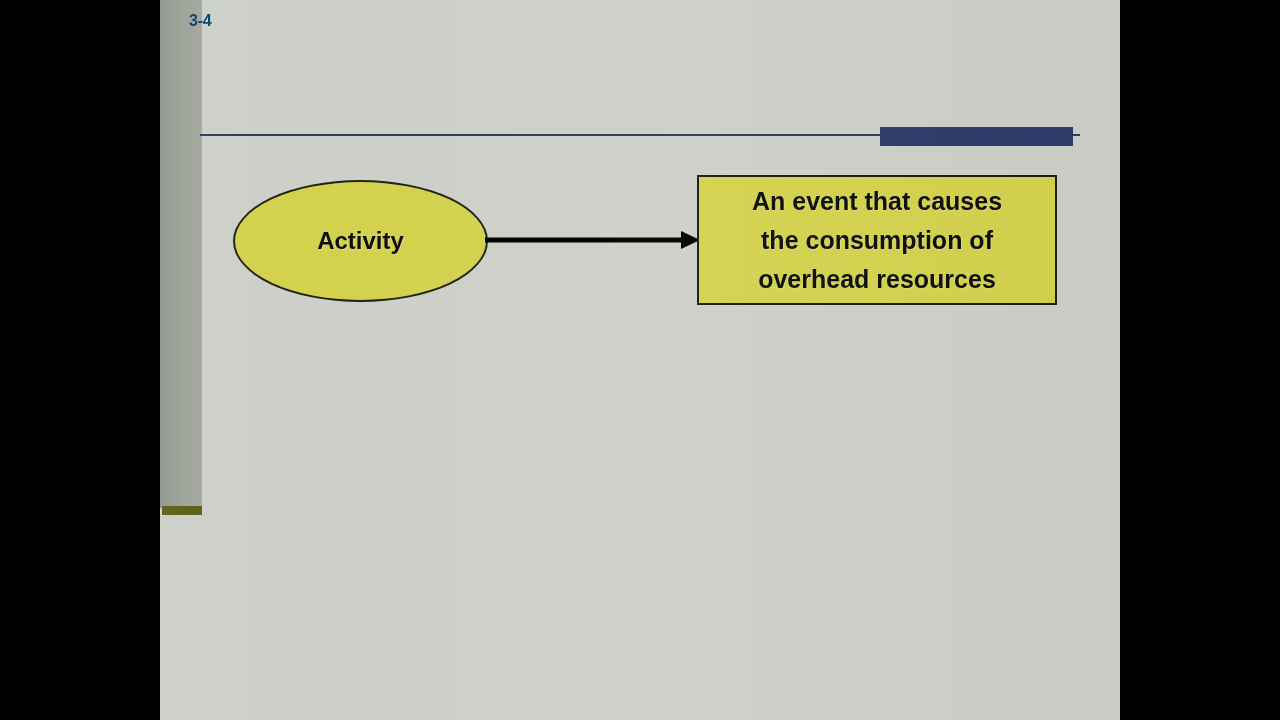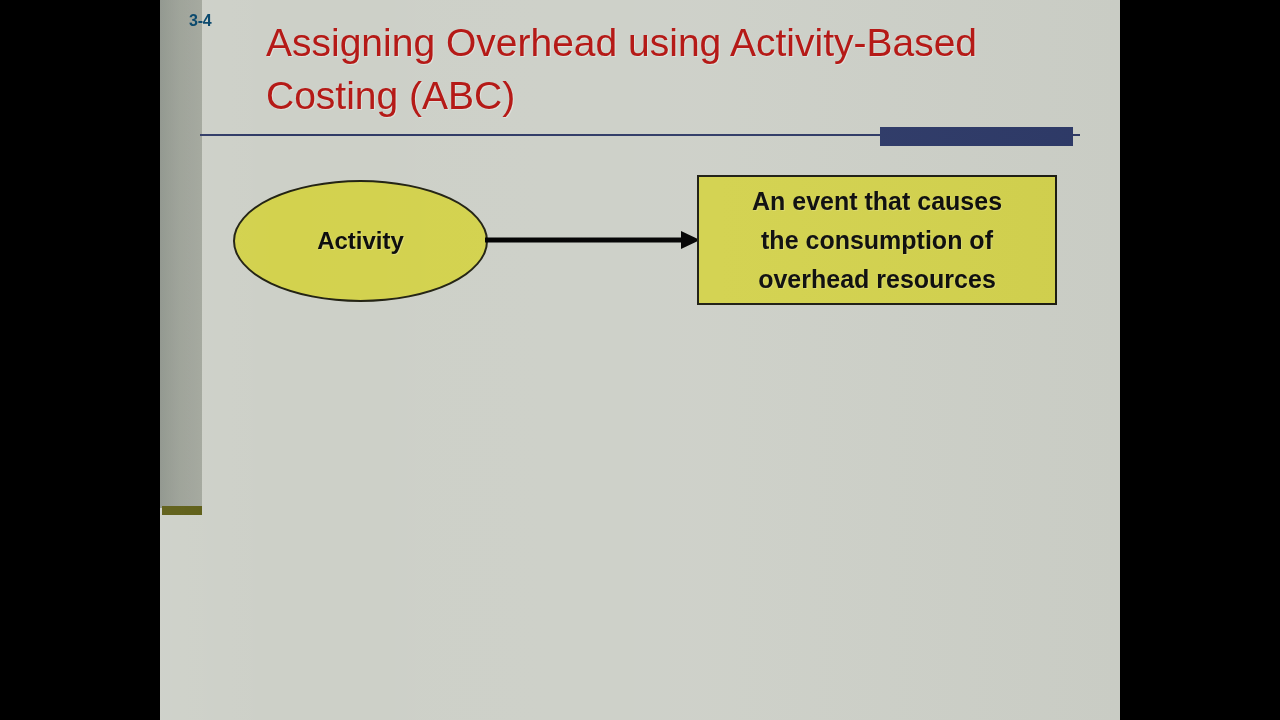--- a/index.html
+++ b/index.html
@@ -177,21 +177,20 @@
 
 <div id="screen">
 
   <div id="slide">
 
     <div id="left-band"></div>
     <div id="left-band-cap"></div>
 
     <div id="slide-number">3-4</div>
 
-    <div id="title">Assigning Overhead using Activity-Based Costing (ABC)</div>
 
     <div id="title-rule"></div>
     <div id="title-block"></div>
 
     <div id="activity-ellipse">
       <span class="label">Activity</span>
     </div>
 
     <svg id="flow-arrow" viewBox="0 0 215 24" xmlns="http://www.w3.org/2000/svg">
       <line x1="0" y1="12" x2="198" y2="12" stroke="#000000" stroke-width="5"></line>

